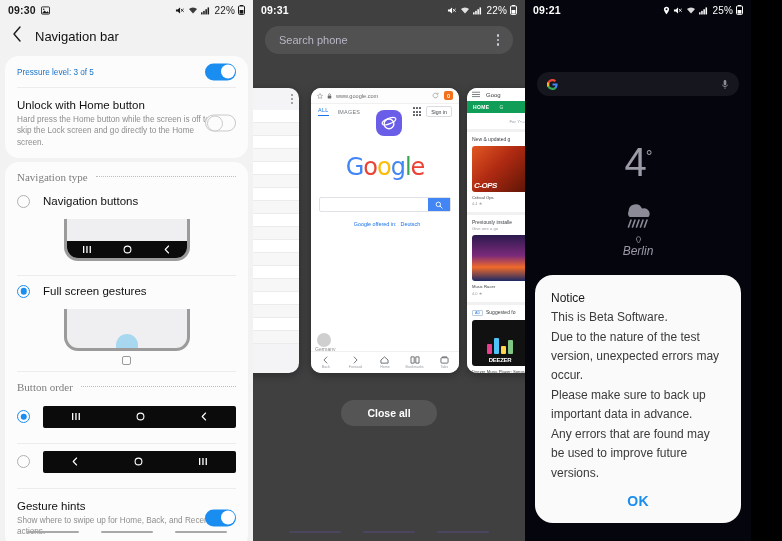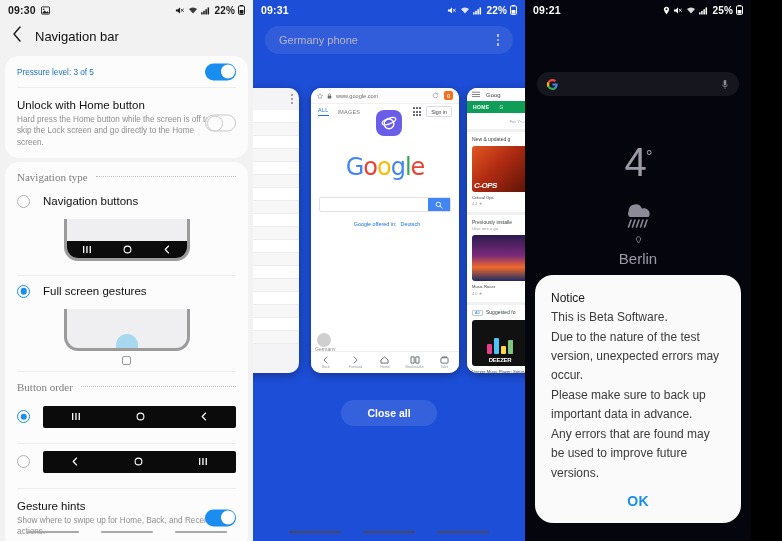--- a/index.html
+++ b/index.html
@@ -7,33 +7,33 @@
     width: 782px; height: 541px;
     background: #000;
     font-family: "Liberation Sans", sans-serif;
     overflow: hidden;
   }
   .stage { position: relative; width: 782px; height: 541px; display: flex; }
 
   
   .panel { position: relative; height: 541px; overflow: hidden; }
   .p1 { width: 253px; background: #f2f2f2; }
-  .p2 { width: 272px; background: #1d4ed8; }
+  .p2 { width: 272px; background: #404040; }
   .p3 { width: 226px; background: #05060d; }
 
   
   .statusbar {
     height: 20px; display: flex; align-items: center;
     padding: 0 8px; font-size: 10.5px; letter-spacing: .2px;
   }
   .statusbar .clock { font-weight: 700; }
   .statusbar .sb-right { margin-left: auto; display: flex; align-items: center; gap: 3px; }
   .sb-dark { color: #1a1a1a; }
   .sb-light { color: #ffffff; }
-  .batt-pct { font-size: 10px; font-weight: 700; }
+  .batt-pct { font-size: 10px; font-weight: 400; }
 
   svg.i { display:block; }
 
   
   .appbar { height: 32px; display: flex; align-items: center; gap: 13px; padding: 0 12px; background:#f2f2f2; }
   .appbar .title { font-size: 13px; color: #101010; }
   .back-chevron { width: 10px; height: 16px; }
 
   .card {
     background: #fcfcfc; margin: 4px 5px; border-radius: 14px;
@@ -177,21 +177,21 @@
 
   
   .g-pill {
     margin: 52px 12px 0; height: 24px; border-radius: 14px;
     background: rgba(255,255,255,.07); display:flex; align-items:center; padding: 0 10px;
   }
   .weather { text-align:center; margin-top: 46px; color:#9b9aa6; }
   .weather .temp { font-size: 40px; font-weight: 300; line-height: 1; letter-spacing: -1px; }
   .weather .temp sup { font-size: 17px; vertical-align: super; font-weight: 300; }
   .weather .wicon { margin: 14px auto 0; }
-  .weather .city { font-size: 15px; margin-top: 6px; }
+  .weather .city { font-size: 12px; margin-top: 0; font-style: italic; }
   .weather .upd { font-size: 7.5px; color:#6c6a78; margin-top: 5px; display:flex; align-items:center; justify-content:center; gap:4px; }
 
   .dialog {
     position:absolute; left: 10px; right: 10px; bottom: 18px;
     background:#fafafa; border-radius: 18px; padding: 16px 16px 10px;
   }
   .dialog .dt { font-size: 12px; color:#1b1b1b; }
   .dialog .db { font-size: 12px; color:#3a3a3a; line-height: 1.62; margin-top: 3px; }
   .dialog .ok { text-align:center; color:#1a8df0; font-size: 14px; font-weight: 700; padding: 10px 0 4px; letter-spacing:.3px; }
 </style>
@@ -416,21 +416,21 @@
           <svg class="i" width="7" height="10" viewBox="0 0 7 10">
               <rect x="2" y="0" width="3" height="1" fill="#fff"></rect>
               <rect x="0.5" y="1" width="6" height="8.4" rx="1" fill="none" stroke="#fff" stroke-width="1"></rect>
               <rect x="1.6" y="5" width="3.8" height="3.6" fill="#fff"></rect>
             </svg>
         </span>
       </span>
     </div>
 
     <div class="search-pill">
-      <span>Germany phone</span>
+      <span>Search phone</span>
       <span class="kebab">
           <i></i>
           <i></i>
           <i></i>
         </span>
     </div>
 
     <div class="app-icon-float">
       <svg class="i" width="18" height="18" viewBox="0 0 20 20">
           <circle cx="10" cy="10" r="9" fill="#6a5de8"></circle>

